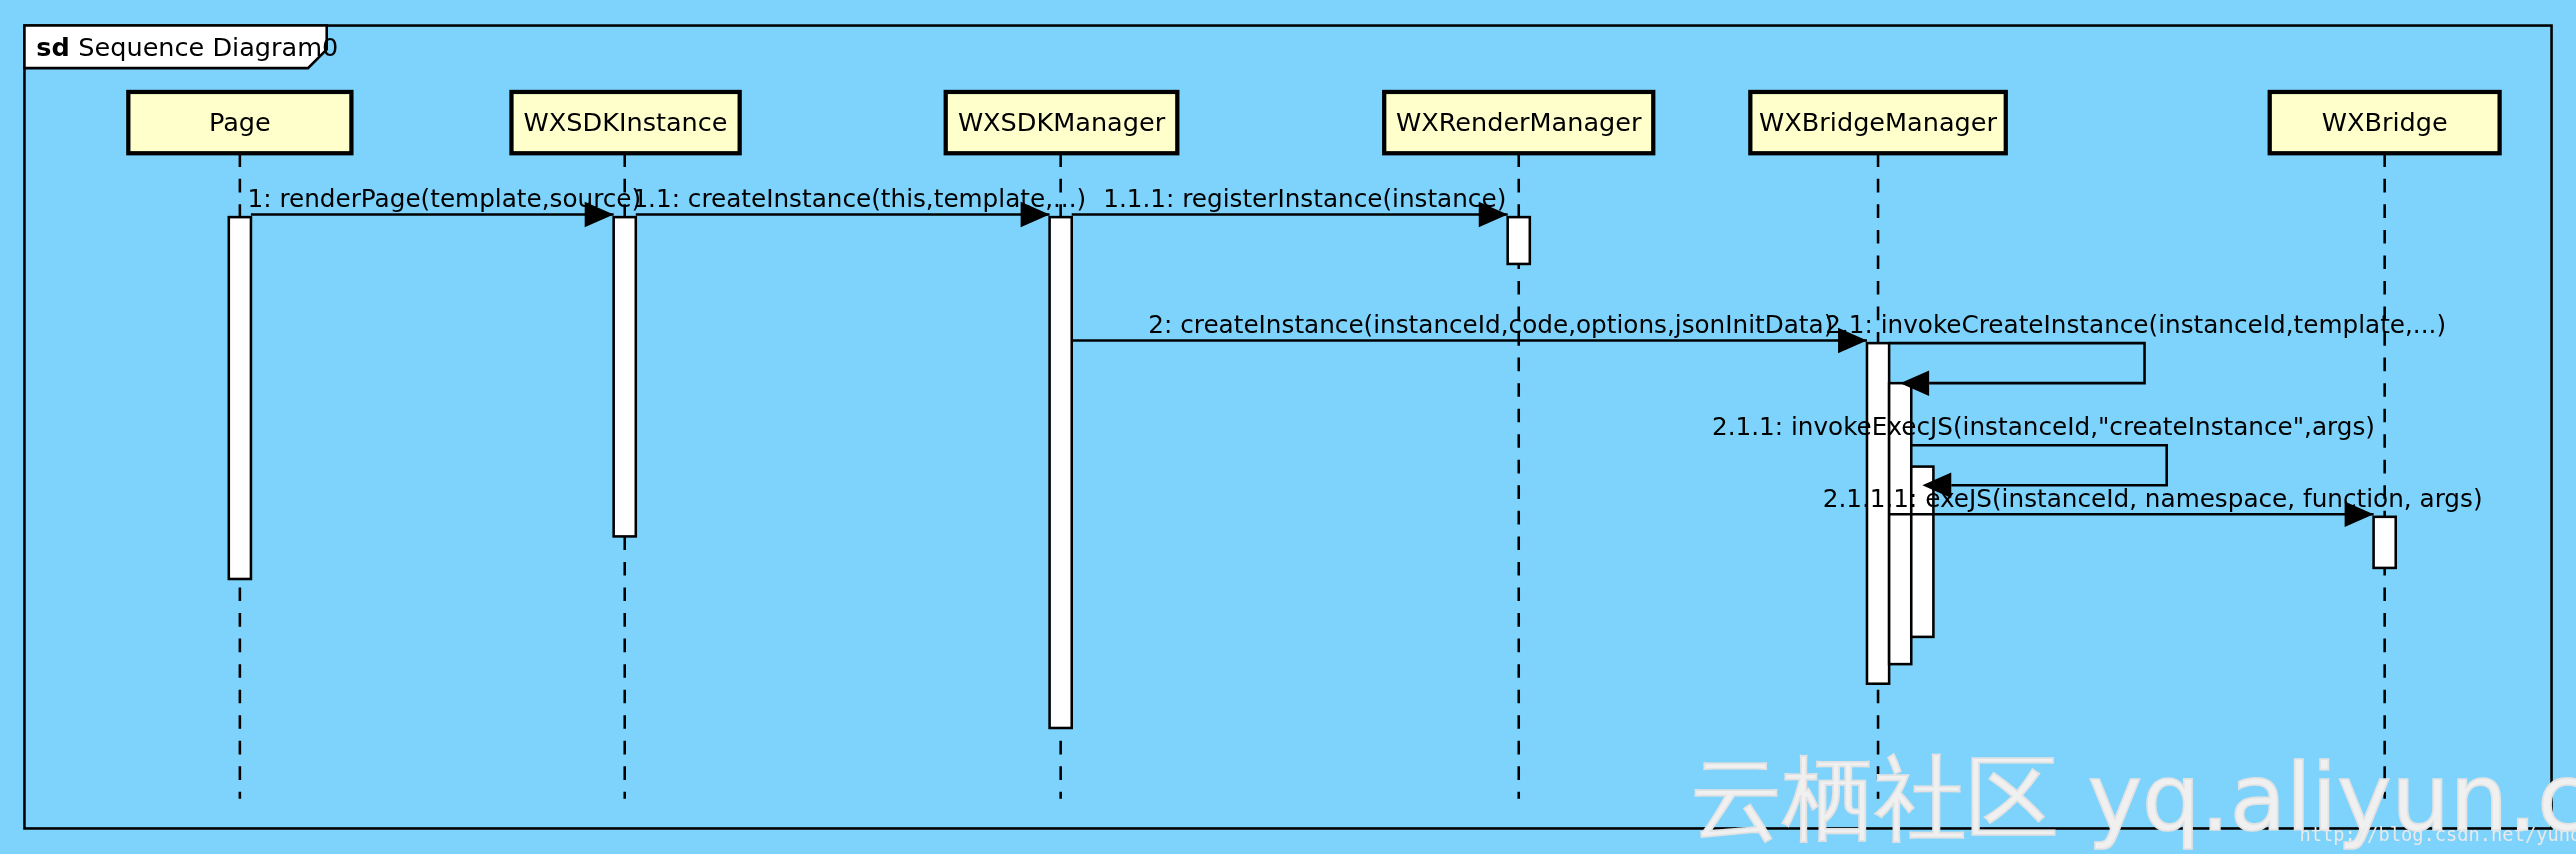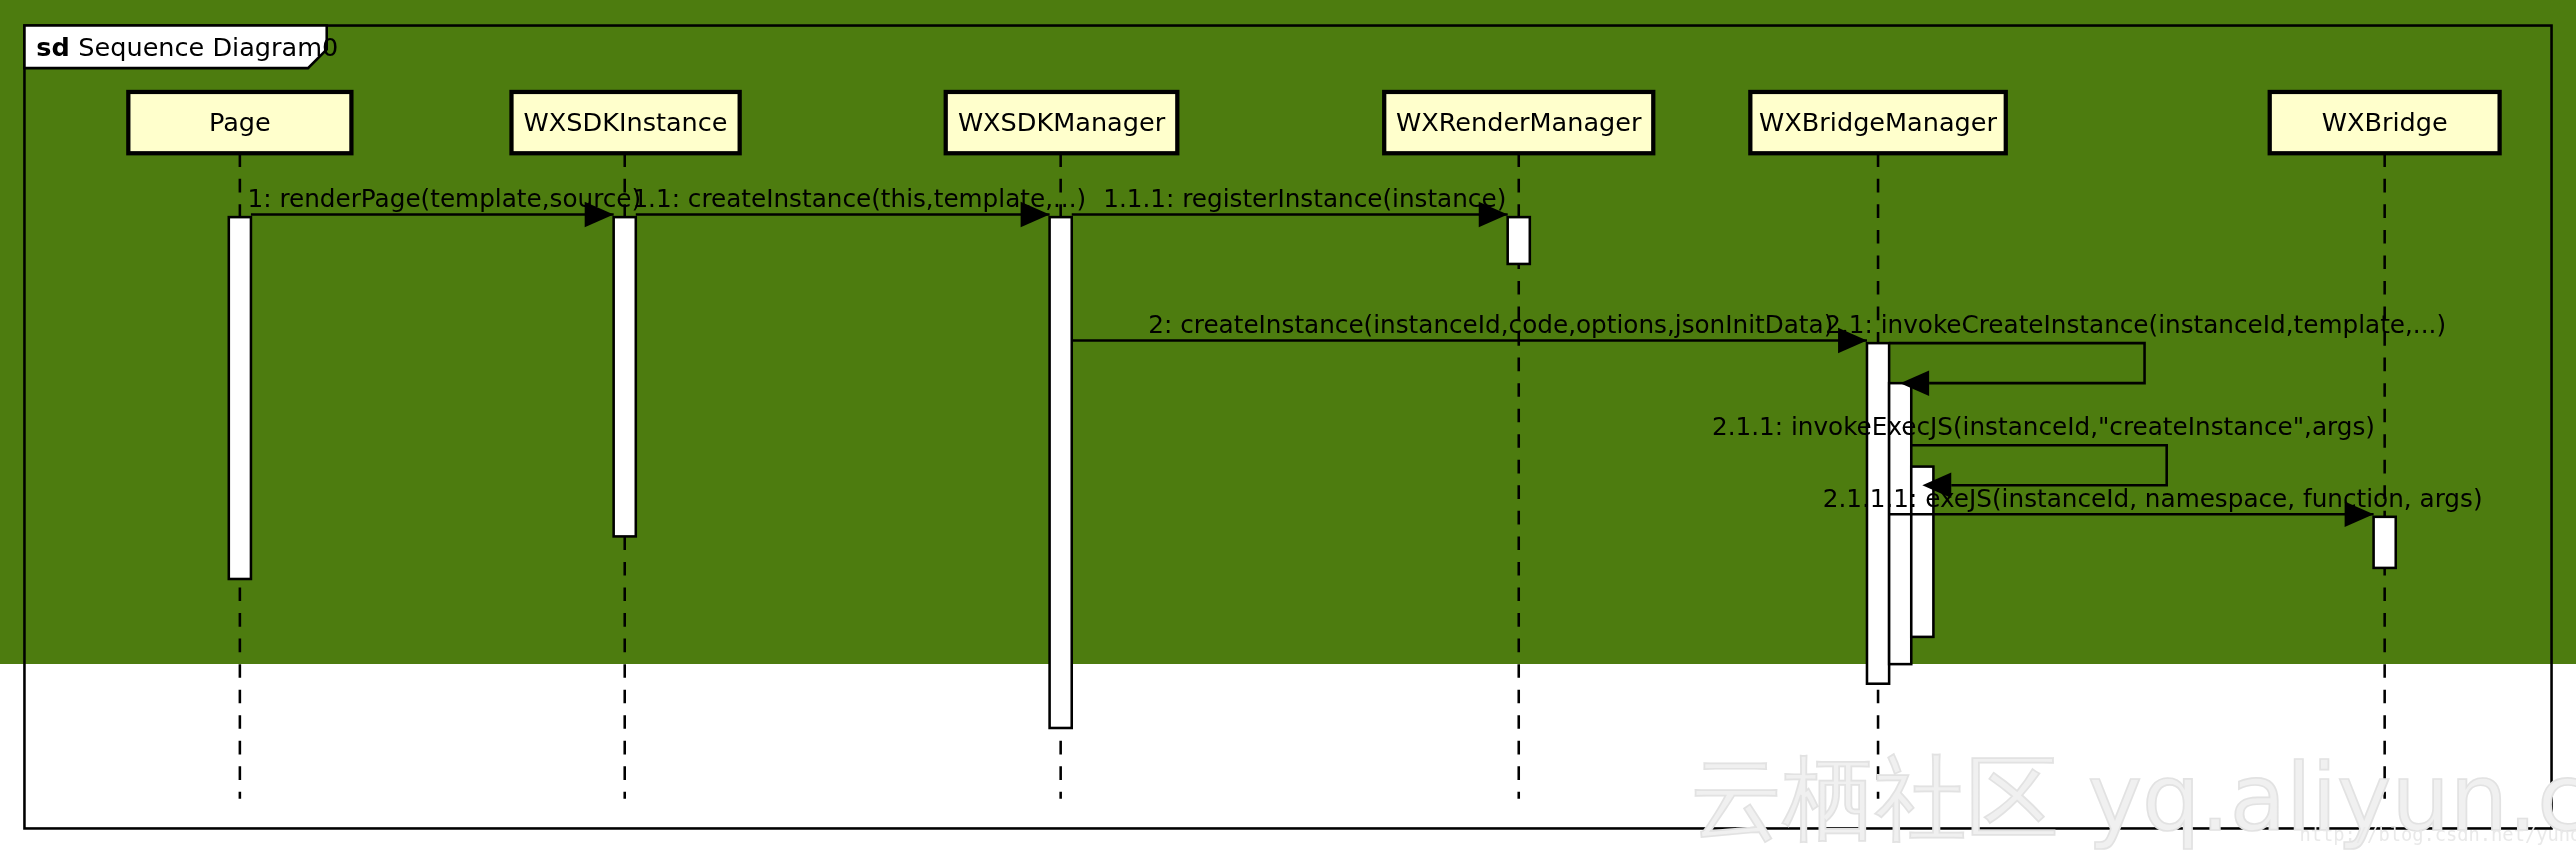--- a/index.html
+++ b/index.html
@@ -1,18 +1,18 @@
 <!DOCTYPE html>
 <html style="font-size:13.6px"><head>
 <meta charset="utf-8">
 <style>
   html,body{margin:0;padding:0;background:#ffffff;}
   body{width:2576px;height:854px;overflow:hidden;
        font-family:"DejaVu Sans","Liberation Sans",sans-serif;}
-  #stage{position:relative;width:2576px;height:664px;background:#4d7c0f;}
+  #stage{position:relative;width:2576px;height:854px;background:#7dd3fc;}
   svg{display:block;}
   .frame-rect{fill:none;stroke:#000;stroke-width:3;}
   .tab-path{fill:#ffffff;stroke:#000;stroke-width:3;}
   .tab-text{font-size:30px;fill:#000;}
   .tab-text .kw{font-weight:bold;}
   .lifeline-box{fill:#ffffcc;stroke:#000;stroke-width:5;}
   .lifeline-label{font-size:30px;fill:#000;text-anchor:middle;dominant-baseline:middle;}
   .lifeline-dash{stroke:#000;stroke-width:3;stroke-dasharray:16 14;fill:none;}
   .activation{fill:#ffffff;stroke:#000;stroke-width:3;}
   .msg-line{stroke:#000;stroke-width:3;fill:none;}

